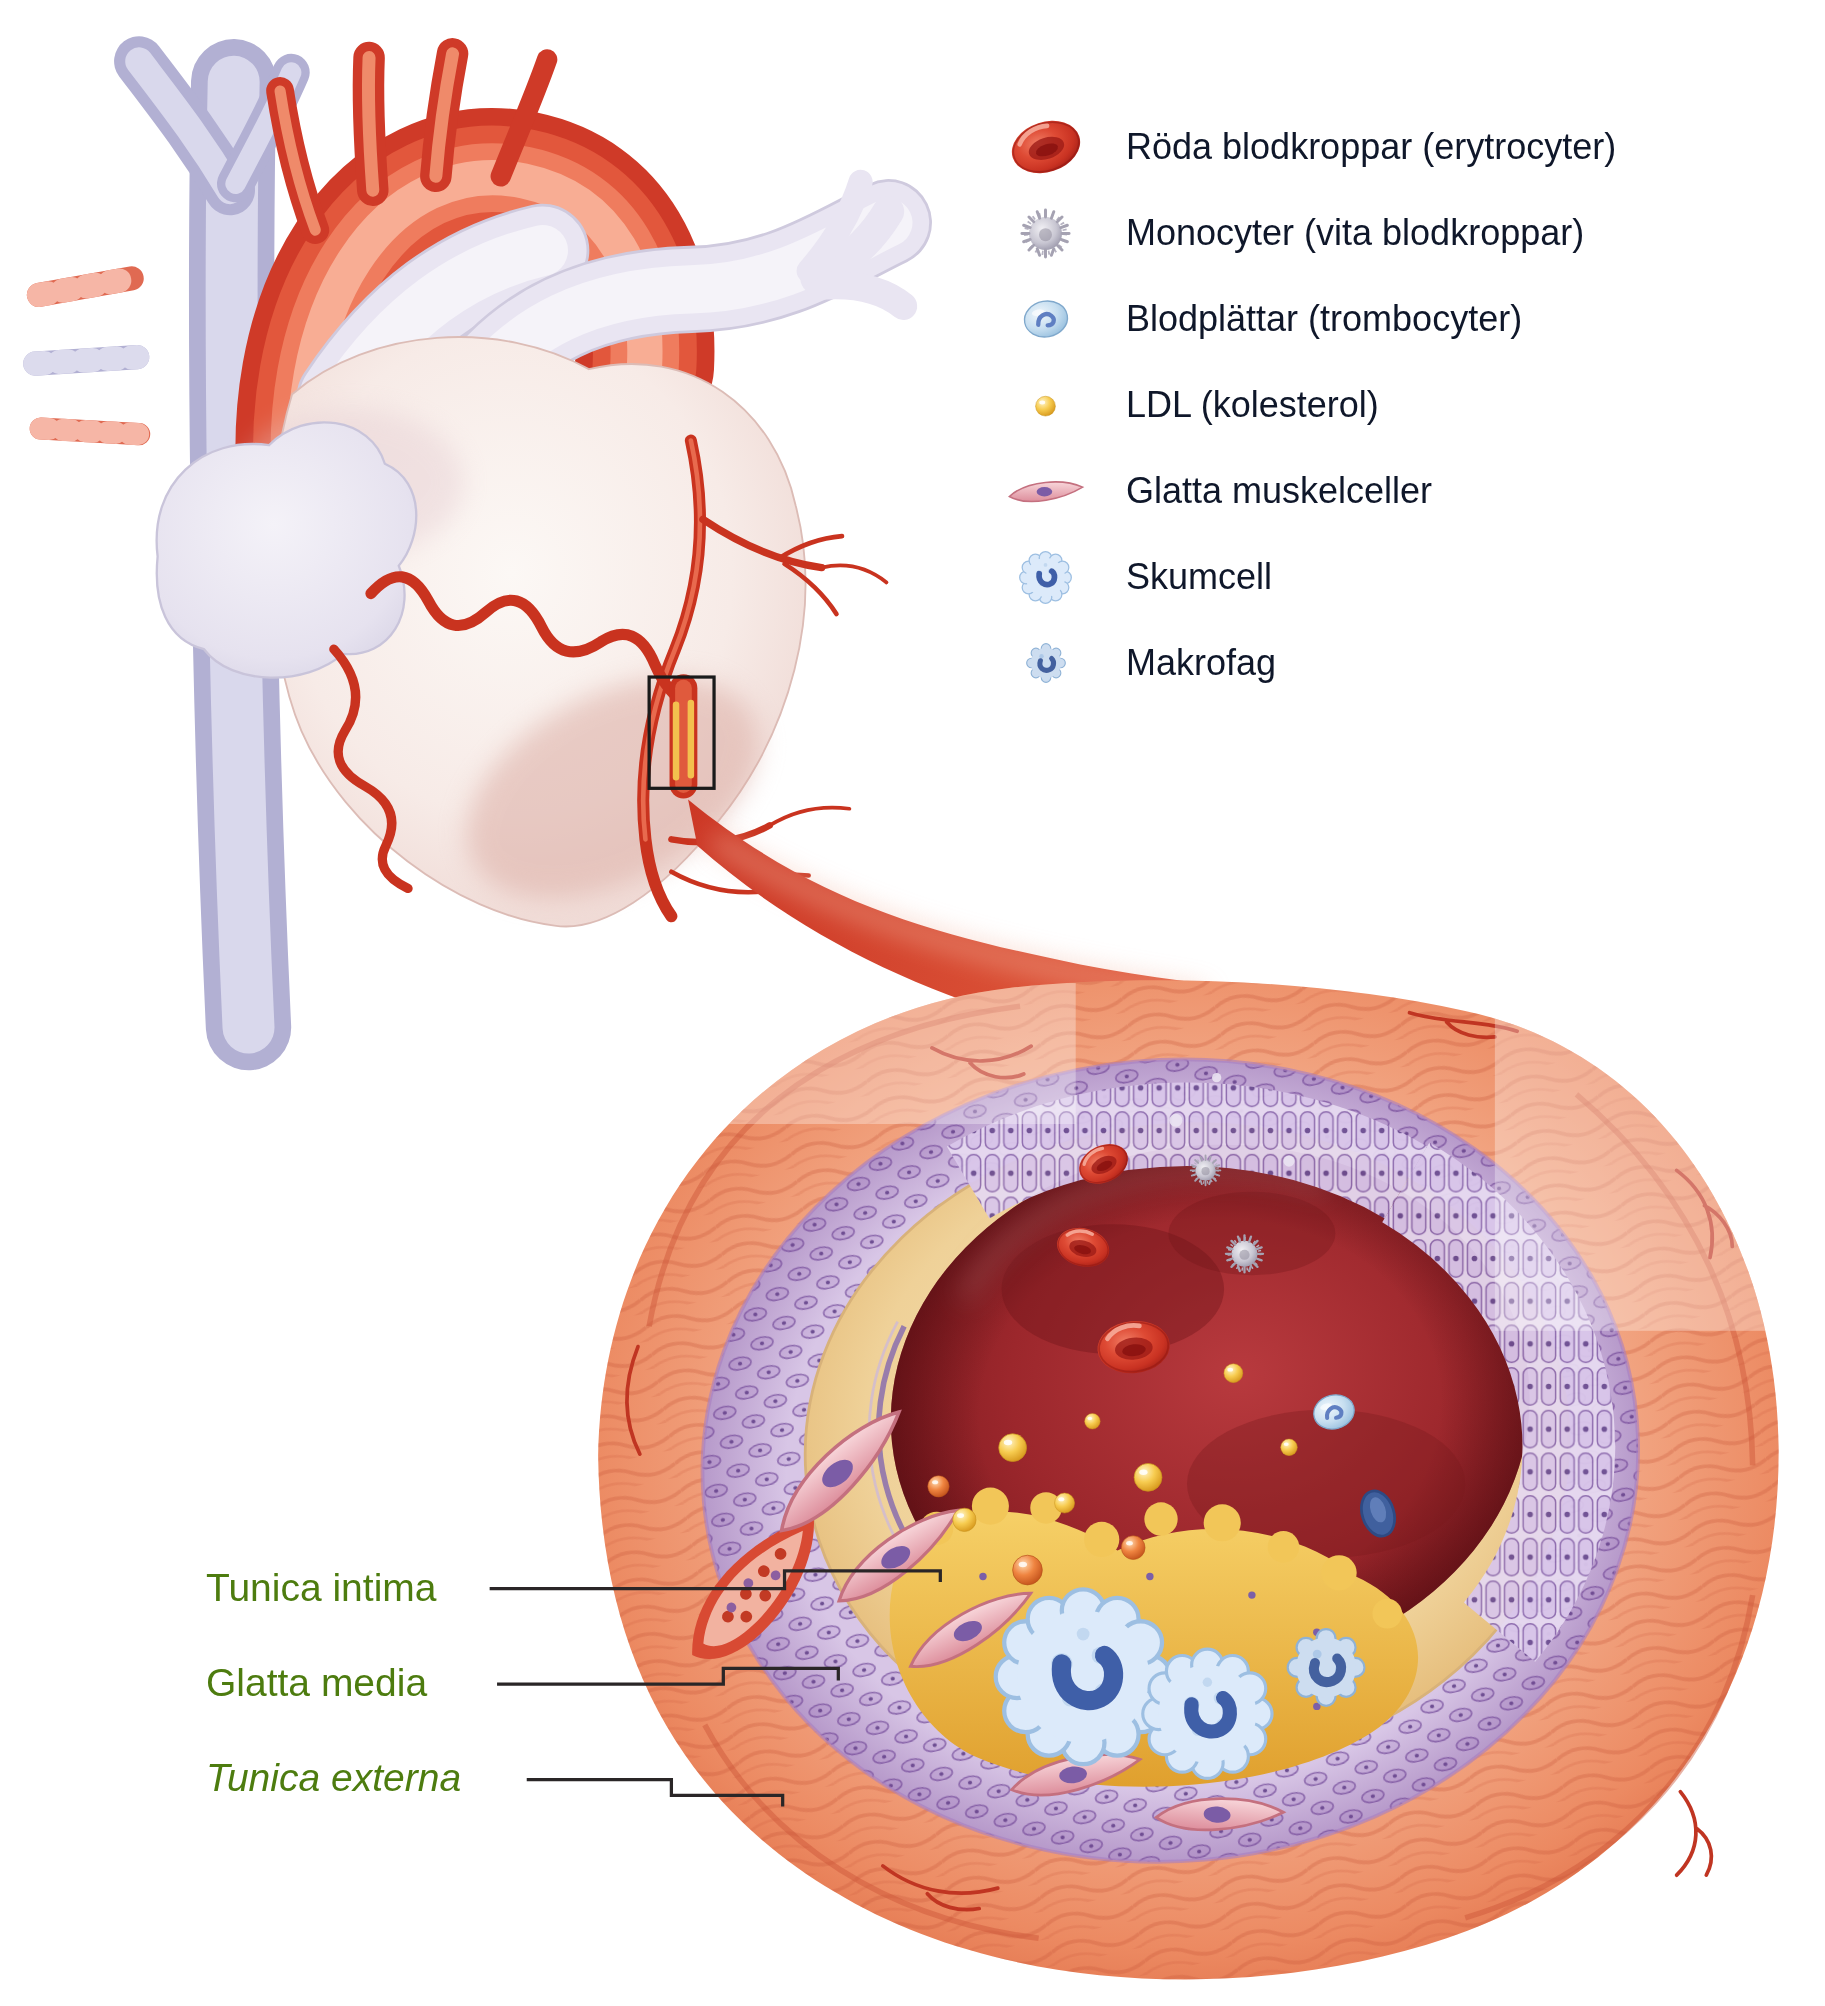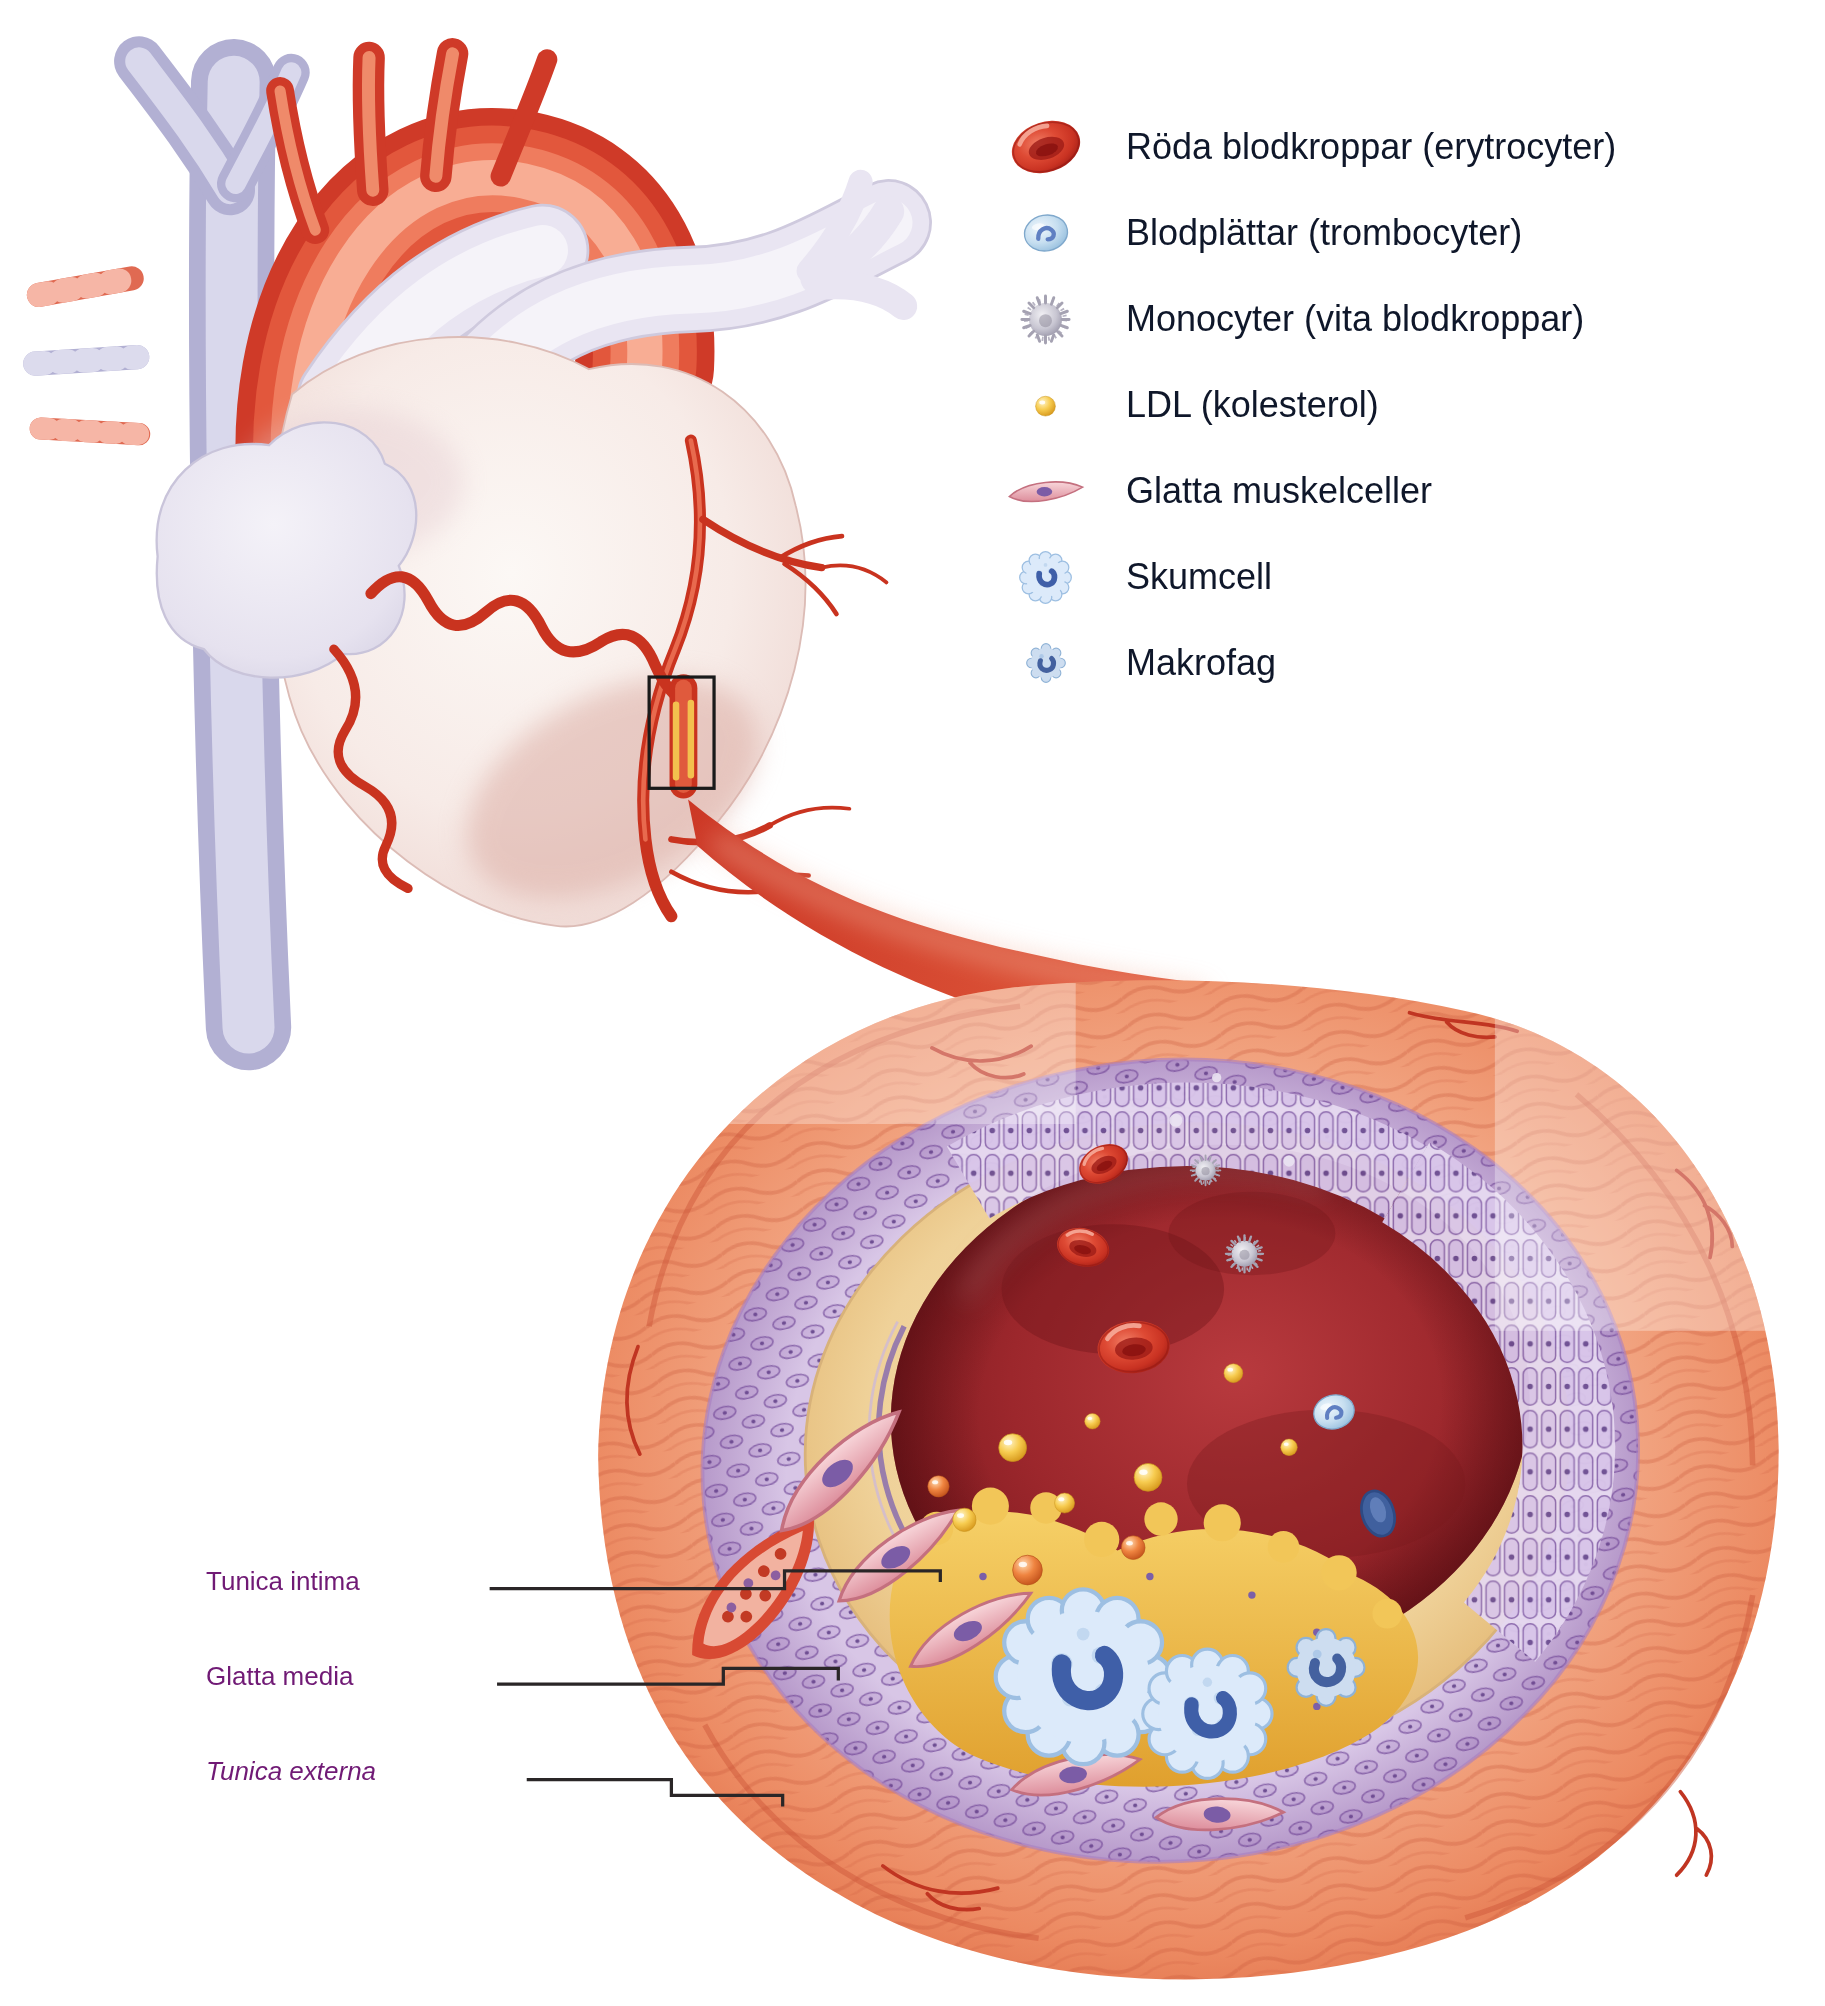--- a/index.html
+++ b/index.html
@@ -13,21 +13,21 @@
   .ic{display:block;}
   .ic-rbc{width:76px;height:76px;}
   .ic-platelet{width:54px;height:54px;}
   .ic-monocyte{width:59px;height:59px;}
   .ic-ldl{width:33px;height:33px;}
   .ic-oxldl{width:39px;height:39px;}
   .ic-smc{width:78px;height:78px;}
   .ic-foam{width:63px;height:63px;}
   .ic-macrophage{width:56px;height:56px;}
   .ic-plaque{width:85px;height:85px;}
-  .tunica-label{position:absolute;font-size:26px;white-space:nowrap;color:#701a75;}
+  .tunica-label{position:absolute;font-size:39px;white-space:nowrap;color:#4d7c0f;}
   .tl-intima{left:206px;top:1566px;}
   .tl-media{left:206px;top:1661px;}
   .tl-externa{left:206px;top:1756px;font-style:italic;}
 </style>
 </head>
 <body>
 
 <div class="canvas">
 
   <svg width="0" height="0" style="position:absolute" aria-hidden="true">
@@ -437,33 +437,33 @@
     <div class="legend-row">
       <span class="legend-icon">
         <svg class="ic ic-rbc" viewBox="0 0 100 100">
             <use href="#sym-rbc" transform="rotate(-18 50 50)"></use>
           </svg>
       </span>
       <span class="legend-label">Röda blodkroppar (erytrocyter)</span>
     </div>
     <div class="legend-row">
       <span class="legend-icon">
+        <svg class="ic ic-monocyte" viewBox="0 0 100 100">
+            <use href="#sym-monocyte"></use>
+          </svg>
+      </span>
+      <span class="legend-label">Monocyter (vita blodkroppar)</span>
+    </div>
+    <div class="legend-row">
+      <span class="legend-icon">
         <svg class="ic ic-platelet" viewBox="0 0 100 100">
             <use href="#sym-platelet" transform="rotate(-10 50 50)"></use>
           </svg>
       </span>
       <span class="legend-label">Blodplättar (trombocyter)</span>
-    </div>
-    <div class="legend-row">
-      <span class="legend-icon">
-        <svg class="ic ic-monocyte" viewBox="0 0 100 100">
-            <use href="#sym-monocyte"></use>
-          </svg>
-      </span>
-      <span class="legend-label">Monocyter (vita blodkroppar)</span>
     </div>
     <div class="legend-row">
       <span class="legend-icon">
         <svg class="ic ic-ldl" viewBox="0 0 100 100">
             <use href="#sym-ldl"></use>
           </svg>
       </span>
       <span class="legend-label">LDL (kolesterol)</span>
     </div>
     <div class="legend-row">

